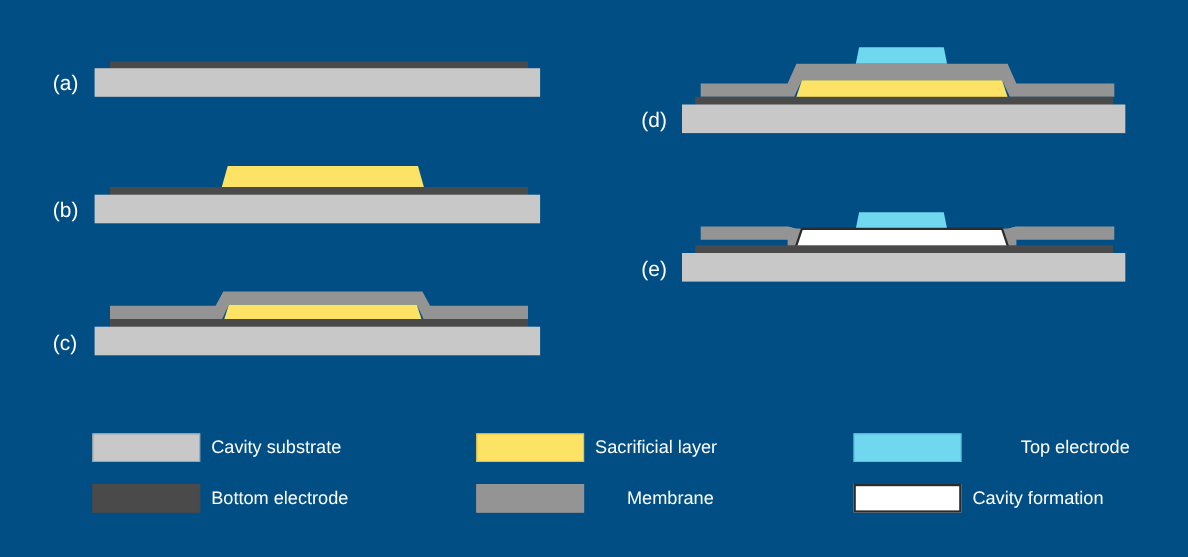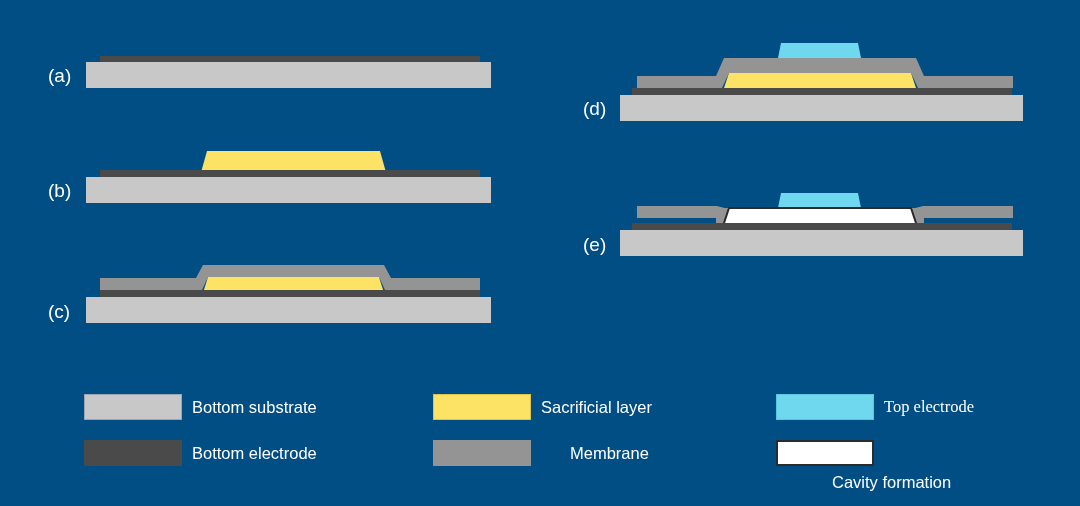--- a/index.html
+++ b/index.html
@@ -86,30 +86,30 @@
     <rect x="620" y="230" width="403" height="26" fill="#c8c8c8"></rect>
     <text class="panel-label" x="583" y="251">(e)</text>
   </g>
 
 </svg>
 </div>
 
 <div>
 
   <div class="legend-swatch" style="left:84px;top:394px;background:#c8c8c8;border:1px solid #9aa7b0;"></div>
-  <div class="legend-label" style="left:192px;top:399px;">Bottom substrate</div>
+  <div class="legend-label" style="left:192px;top:399px;">Cavity substrate</div>
 
   <div class="legend-swatch" style="left:84px;top:440px;background:#4a4a4a;border:1px solid #4a4a4a;"></div>
   <div class="legend-label" style="left:192px;top:445px;">Bottom electrode</div>
 
   <div class="legend-swatch" style="left:433px;top:394px;background:#fce265;border:1px solid #e0c44a;"></div>
   <div class="legend-label" style="left:541px;top:399px;text-align:center;">Sacrificial layer</div>
 
   <div class="legend-swatch" style="left:433px;top:440px;background:#949494;border:1px solid #949494;"></div>
   <div class="legend-label" style="left:570px;top:445px;">Membrane</div>
 
   <div class="legend-swatch" style="left:776px;top:394px;background:#6fd7ee;border:1px solid #5cc4dd;"></div>
-  <div class="legend-label" style="left:884px;top:399px;font-family:Liberation Serif, serif;">Top electrode</div>
+  <div class="legend-label" style="left:928px;top:399px;">Top electrode</div>
 
   <div class="legend-swatch" style="left:776px;top:440px;background:#ffffff;border:2px solid #2b2b2b;"></div>
-  <div class="legend-label" style="left:832px;top:445px;margin-top:29px;">Cavity formation</div>
+  <div class="legend-label" style="left:884px;top:445px;">Cavity formation</div>
 
 </div>
 
 </body></html>

